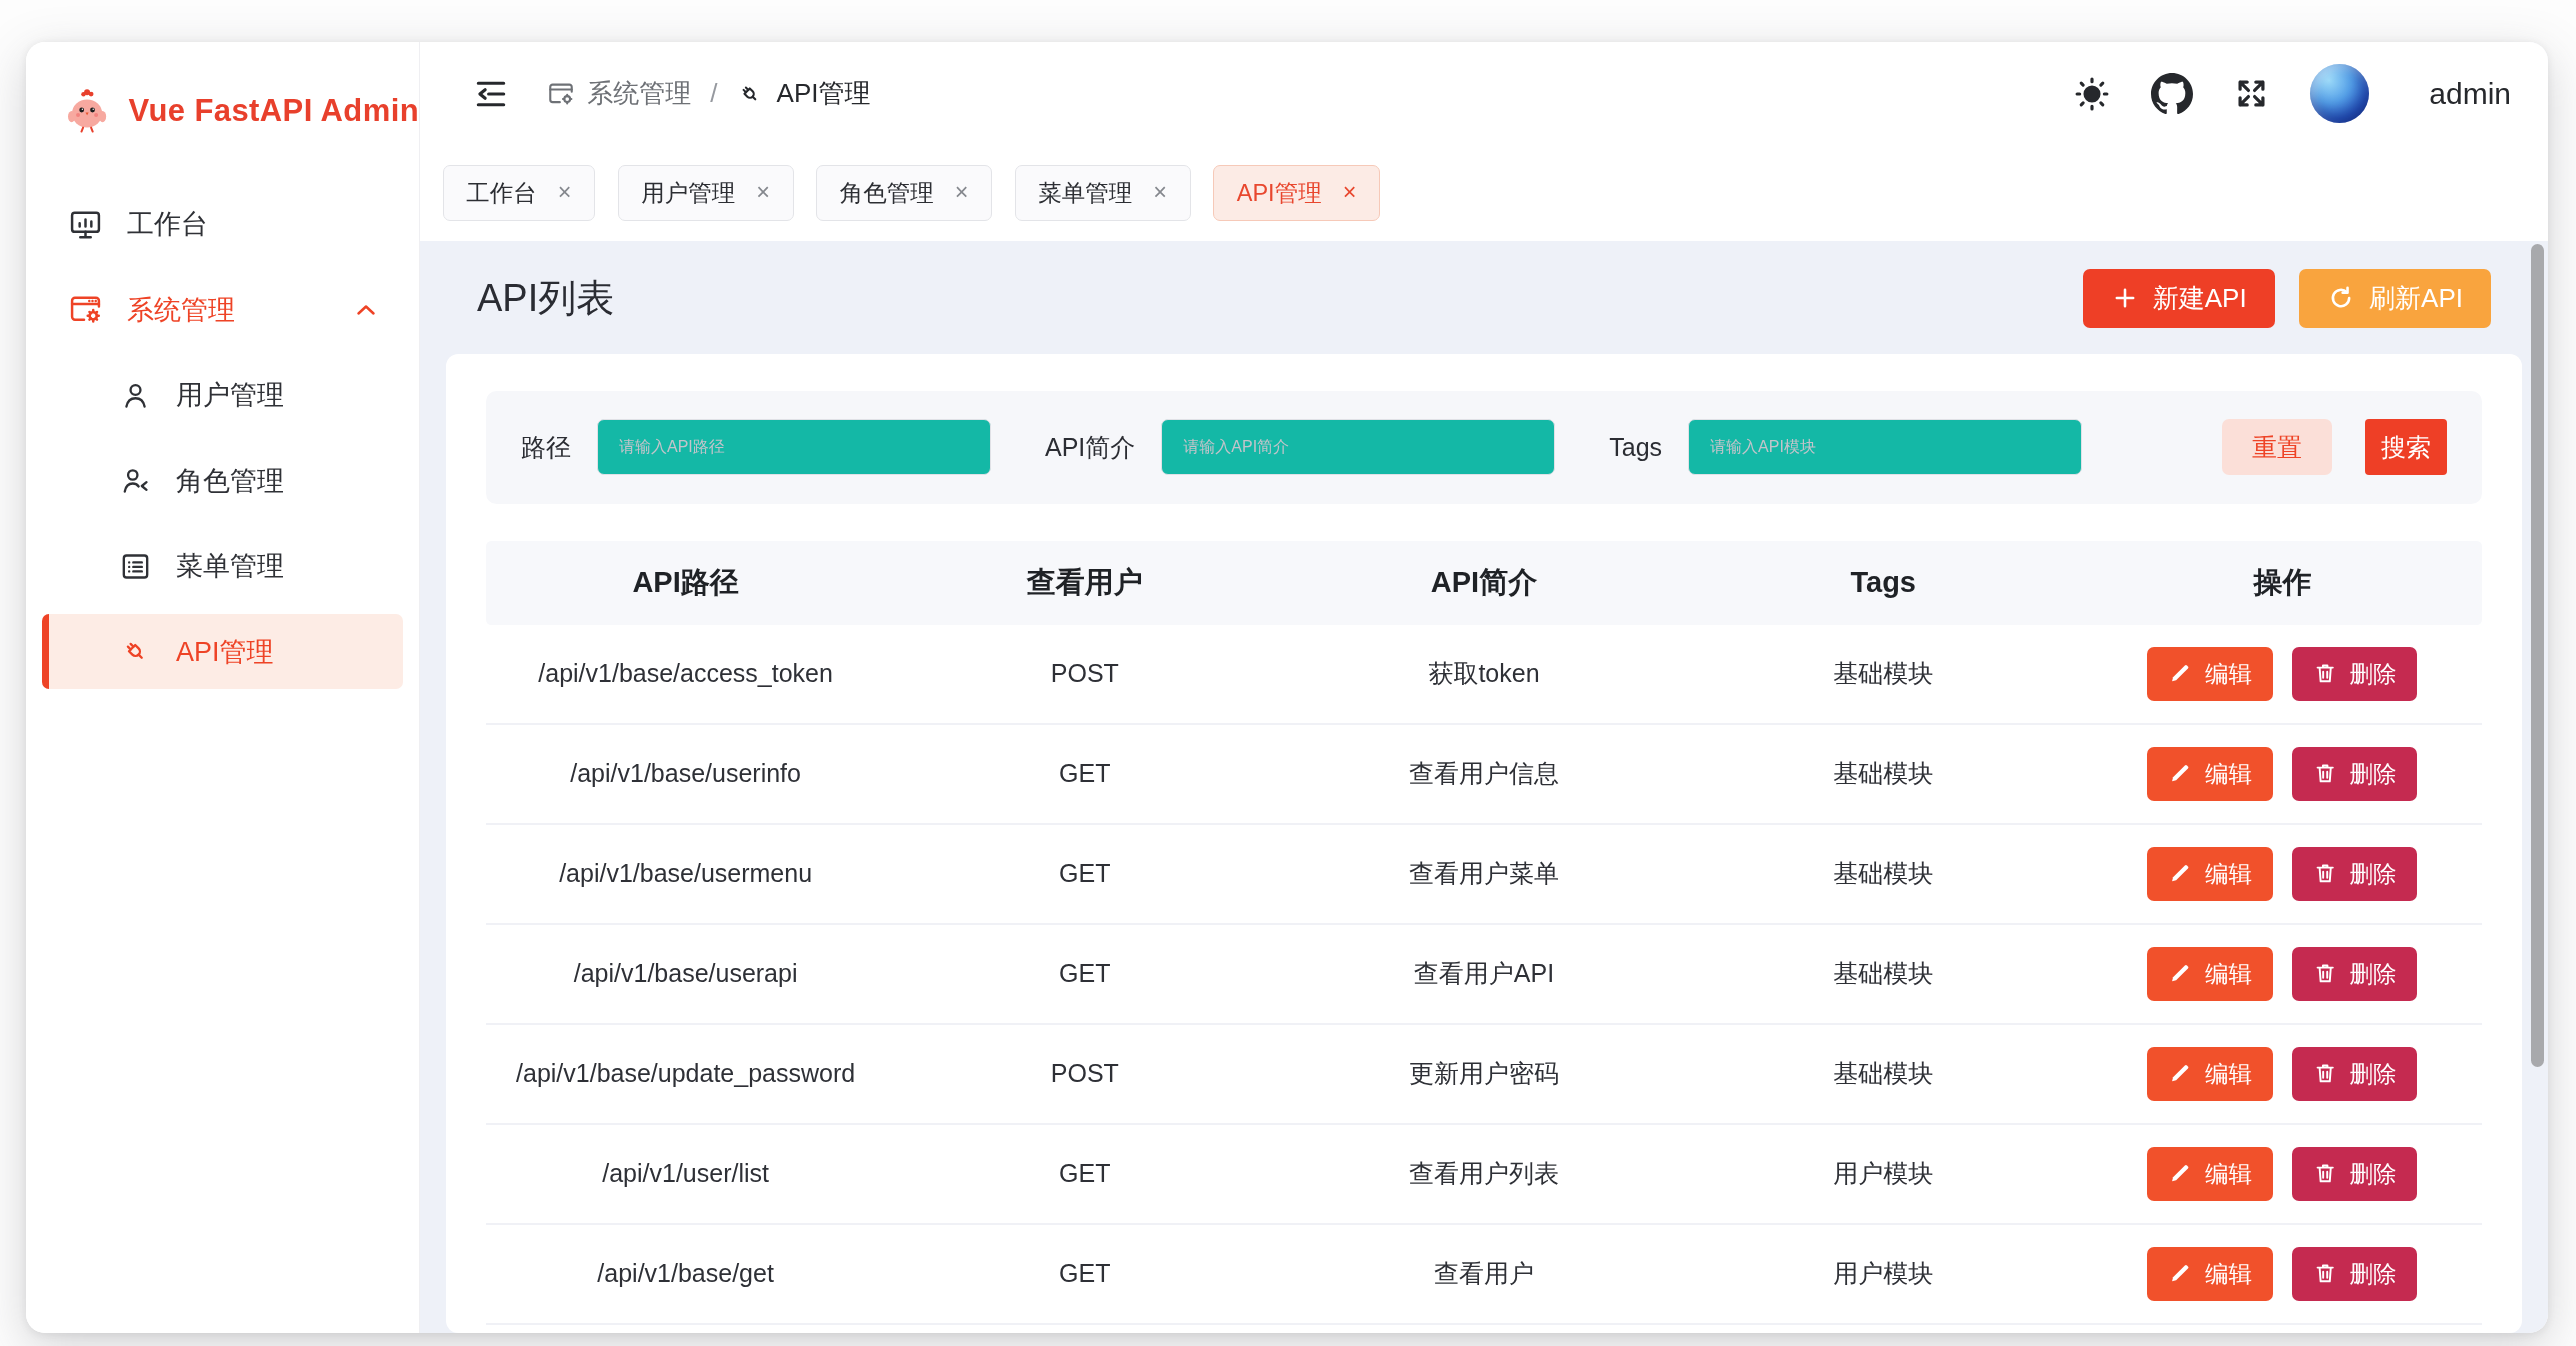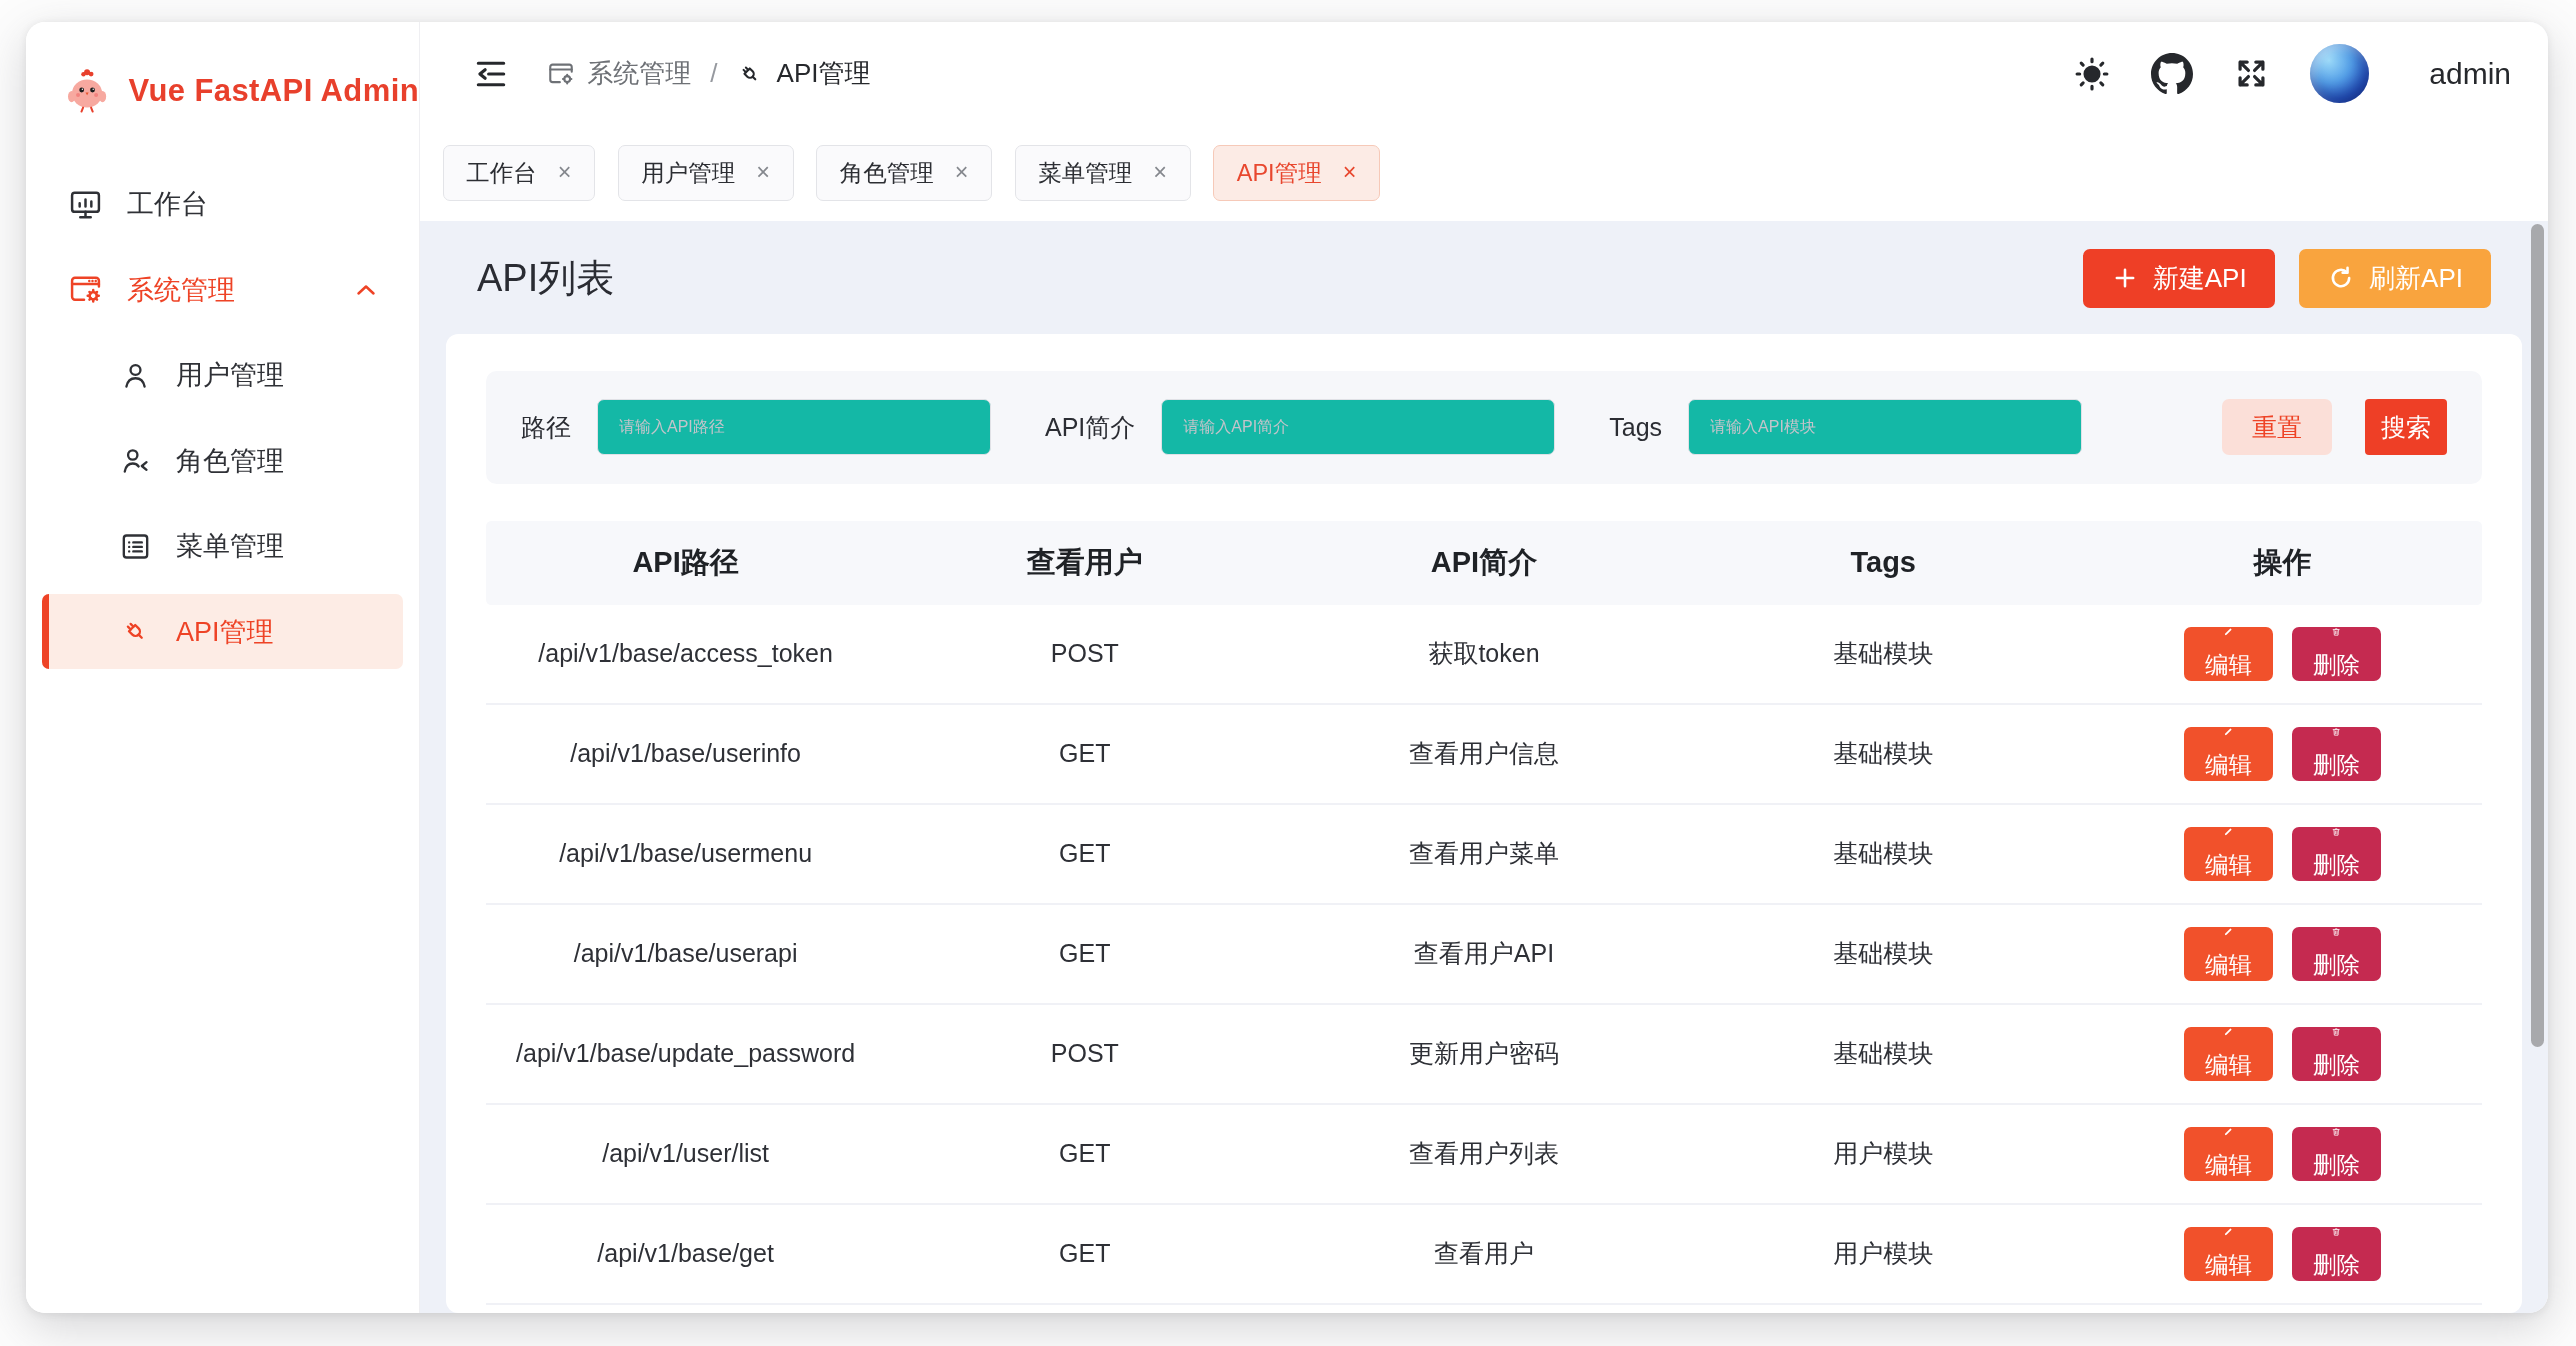--- a/index.html
+++ b/index.html
@@ -1,21 +1,21 @@
 <!DOCTYPE html>
 <html style="font-size:14px"><head>
 <meta charset="utf-8">
 <style>
   * { margin:0; padding:0; box-sizing:border-box; }
   html,body { width:2576px; height:1346px; overflow:hidden; background:#ffffff;
     font-family:"Liberation Sans","DejaVu Sans",sans-serif; }
   .stage { position:relative; width:2576px; height:1346px; background:#fdfdfd; }
 
   
-  .window { position:absolute; left:26px; top:22px; width:2522px; height:1291px;
+  .window { position:absolute; left:26px; top:42px; width:2522px; height:1291px;
     border-radius:19px; background:#ffffff; overflow:hidden; display:flex;
     box-shadow:0 14px 48px rgba(90,90,100,.25), 0 1.7px 8.7px rgba(0,0,0,.08); }
 
   
   .sidebar { width:394px; flex:0 0 394px; background:#fff; border-right:0.9px solid #efeff2;
     display:flex; flex-direction:column; }
   .logo-row { height:129px; display:flex; align-items:center; gap:17.4px; padding:8.7px 0 0 37px; }
   .brand-text { color:#e8402c; font-weight:700; font-size:31px; letter-spacing:0.4px; white-space:nowrap; }
   .menu { padding:5.2px 15.7px 0 15.7px; }
   .menu-item { position:relative; height:75px; margin:10.5px 0; display:flex; align-items:center;
@@ -86,21 +86,21 @@
     color:#fff; font-size:25px; cursor:pointer; font-family:inherit; }
 
   
   .table { margin-top:37px; }
   .thead { display:flex; align-items:center; height:84px; background:#f7f8fb; border-radius:5.2px; }
   .th { flex:1; text-align:center; font-size:29px; font-weight:700; color:#1f2226; }
   .trow { display:flex; align-items:center; height:100px; border-bottom:2.6px solid #f0f1f6; }
   .td { flex:1; display:flex; justify-content:center; align-items:center; font-size:25px; color:#2e3036; }
   .row-actions { display:flex; gap:19px; }
   .abtn { height:54px; padding:0 21px; border:none; border-radius:7px; color:#fff; font-size:23.5px;
-    display:inline-flex; align-items:center; gap:12.2px; cursor:pointer; font-family:inherit;flex-direction:column; }
+    display:inline-flex; align-items:center; gap:12.2px; cursor:pointer; font-family:inherit; }
   .abtn-edit { background:#f1512b; }
   .abtn-delete { background:#c52a50; }
 
   
   .scroll-thumb { position:absolute; right:4.4px; top:202px; width:13px; height:823px;
     border-radius:7px; background:#a8a9ac; }
 </style>
 </head>
 <body>
 

